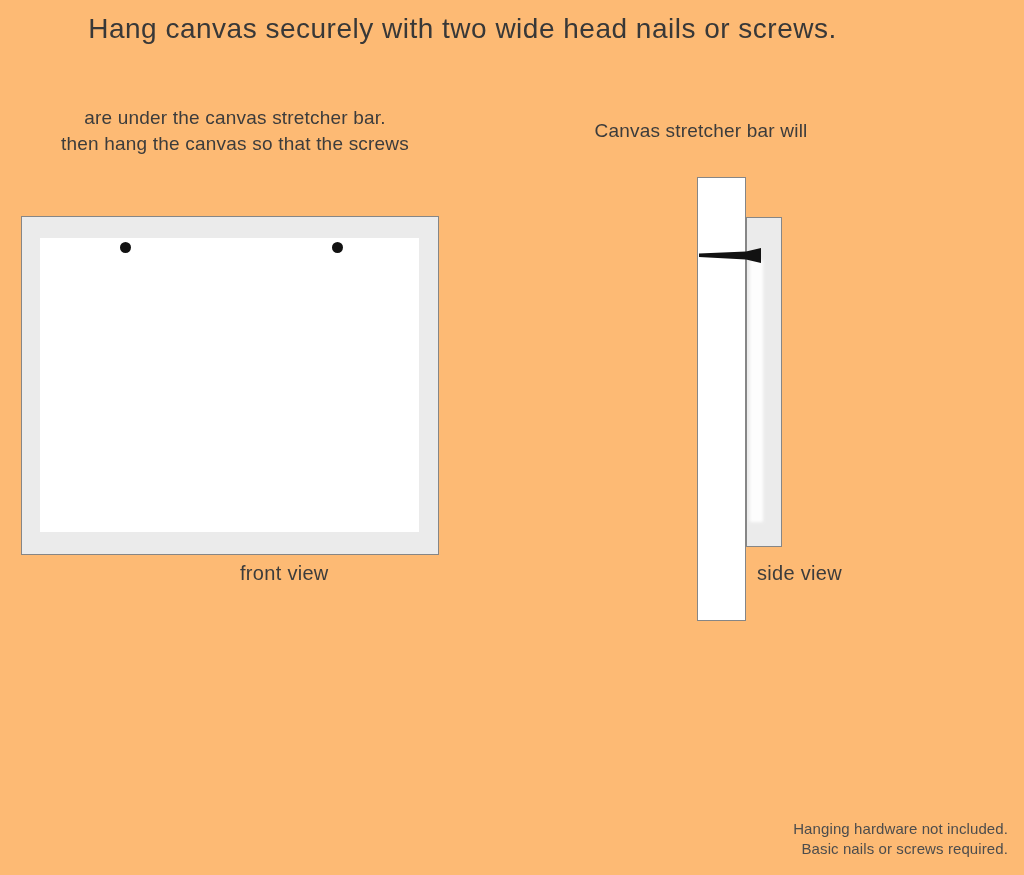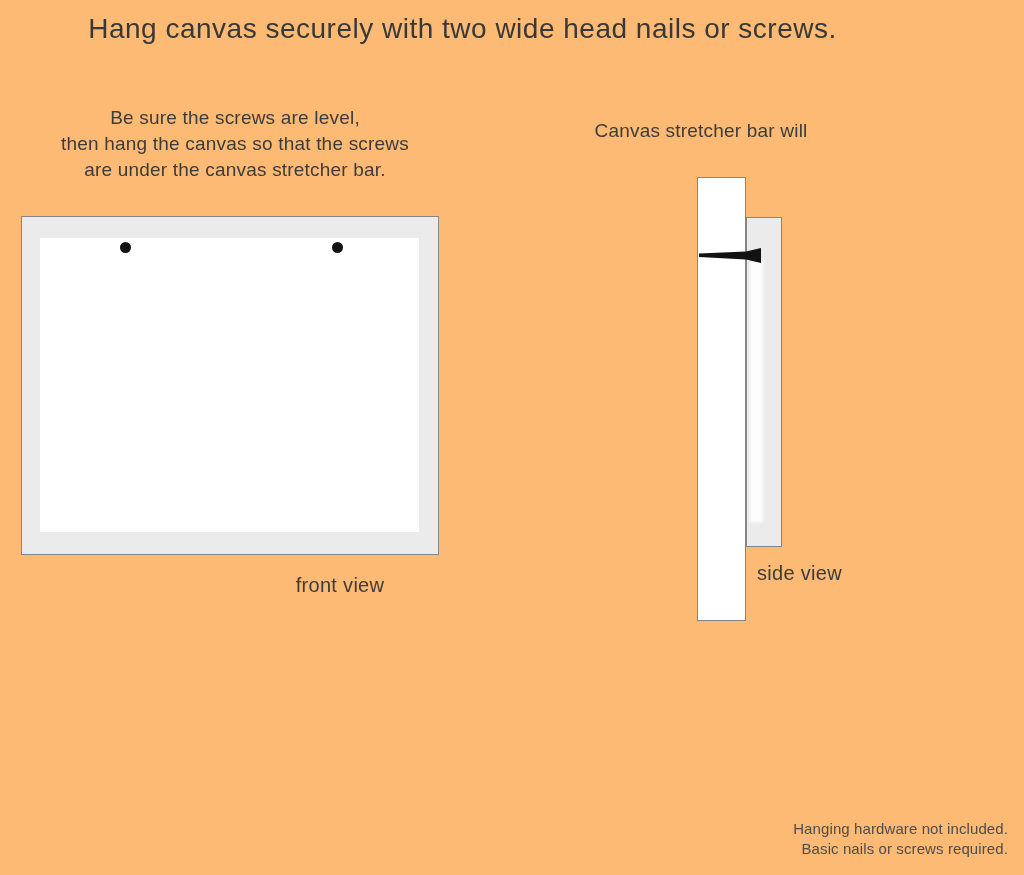--- a/index.html
+++ b/index.html
@@ -76,22 +76,21 @@
   .view-label {
     font-size: 20px;
     color: #3c3c3c;
     letter-spacing: 0.3px;
     line-height: 28px;
   }
   .front-view-label {
     top: 559px;
     left: 240px;
     width: 200px;
-    text-align: center;
-    margin-top: 12px;
+    text-align: left;
   }
   .side-view-label {
     top: 559px;
     left: 757px;
     width: 200px;
     text-align: left;
   }
 
   
   .canvas-side {
@@ -138,23 +137,22 @@
   }
 </style>
 </head>
 <body>
 
 <div id="canvas-page">
 
   <div class="abs page-title">Hang canvas securely with two wide head nails or screws.</div>
 
   <div class="abs instruction instruction-front">
-    <div>Be sure the screws are level,</div>
+    <div>are under the canvas stretcher bar.</div>
     <div>then hang the canvas so that the screws</div>
-    <div>are under the canvas stretcher bar.</div>
   </div>
 
   <div class="abs instruction instruction-side">
     <div>Canvas stretcher bar will</div>
   </div>
 
   <div class="abs front-frame">
     <div class="abs front-inner"></div>
     <div class="abs screw-dot screw-left"></div>
     <div class="abs screw-dot screw-right"></div>

